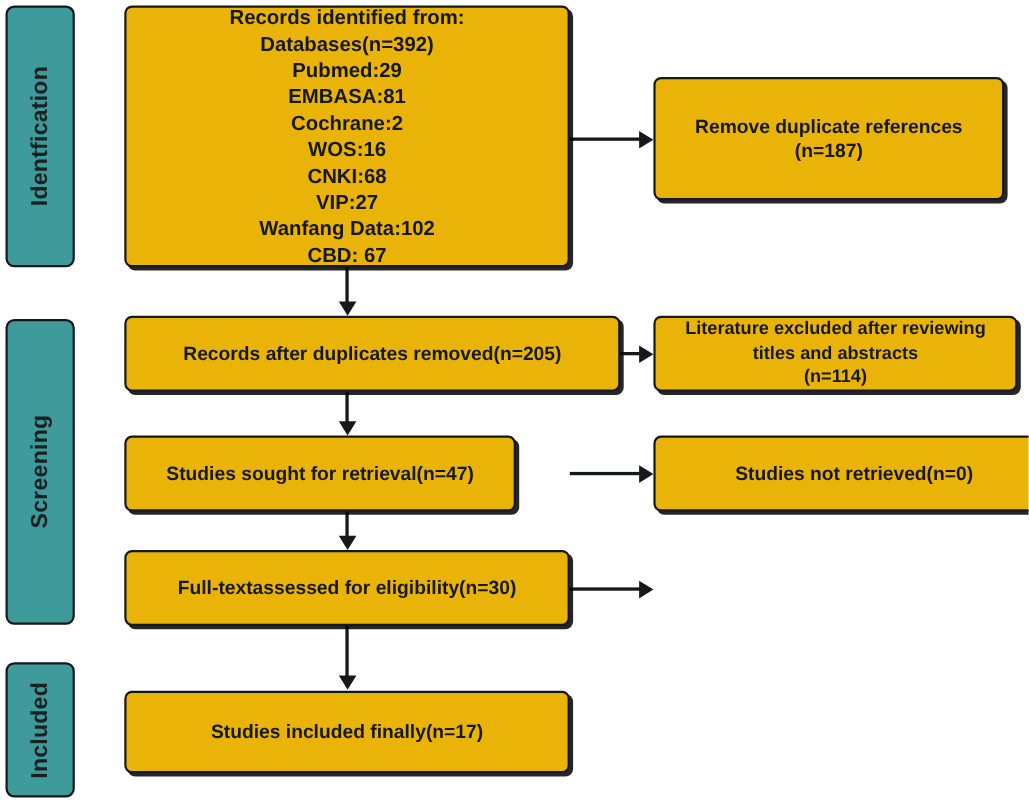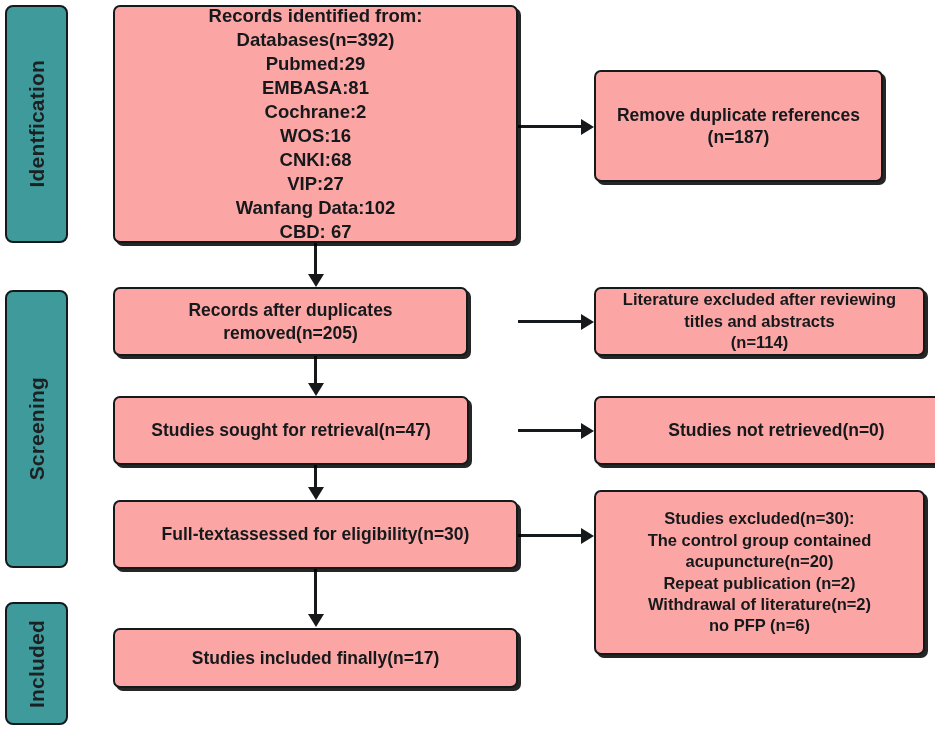--- a/index.html
+++ b/index.html
@@ -37,21 +37,21 @@
     font-weight: bold;
     font-size: 21px;
     color: #1b2023;
     letter-spacing: 0.2px;
     white-space: nowrap;
   }
 
   
   .flow-box {
     position: absolute;
-    background: #fca5a5;
+    background: #eab308;
     border: 2.5px solid #14191c;
     border-radius: 7px;
     box-sizing: border-box;
     display: flex;
     align-items: center;
     justify-content: center;
     text-align: center;
     box-shadow: 3px 3px 0 0 rgba(0,0,0,0.85);
   }
   .flow-box .box-text {
@@ -137,53 +137,45 @@
 Pubmed:29
 EMBASA:81
 Cochrane:2
 WOS:16
 CNKI:68
 VIP:27
 Wanfang Data:102
 CBD:  67</span>
   </div>
 
-  <div class="flow-box fs-17" style="left:113px; top:287px; width:355px; height:69px;">
+  <div class="flow-box fs-17" style="left:113px; top:287px; width:451px; height:69px;">
     <span class="box-text">Records after duplicates removed(n=205)</span>
   </div>
 
   <div class="flow-box fs-17" style="left:113px; top:396px; width:356px; height:69px;">
     <span class="box-text">Studies sought for retrieval(n=47)</span>
   </div>
 
   <div class="flow-box fs-17" style="left:113px; top:500px; width:405px; height:69px;">
     <span class="box-text">Full-textassessed for eligibility(n=30)</span>
   </div>
 
-  <div class="flow-box fs-17" style="left:113px; top:628px; width:405px; height:60px;text-align:right;">
+  <div class="flow-box fs-17" style="left:113px; top:628px; width:405px; height:75px;text-align:right;">
     <span class="box-text">Studies included finally(n=17)</span>
   </div>
 
-  <div class="flow-box fs-17" style="left:594px; top:70px; width:289px; height:112px;">
+  <div class="flow-box fs-17" style="left:594px; top:70px; width:319px; height:112px;">
     <span class="box-text">Remove duplicate references
 (n=187)</span>
   </div>
 
   <div class="flow-box fs-16" style="left:594px; top:287px; width:331px; height:69px;">
     <span class="box-text">Literature excluded after reviewing
 titles and abstracts
 (n=114)</span>
   </div>
 
   <div class="flow-box fs-17" style="left:594px; top:396px; width:365px; height:69px;">
     <span class="box-text">Studies not retrieved(n=0)</span>
   </div>
 
-  <div class="flow-box fs-16" style="left:594px; top:490px; width:331px; height:165px;">
-    <span class="box-text">Studies excluded(n=30):
-The control group contained
-acupuncture(n=20)
-Repeat publication  (n=2)
-Withdrawal of literature(n=2)
-no PFP (n=6)</span>
-  </div>
 
 </div>
 
 </body></html>

